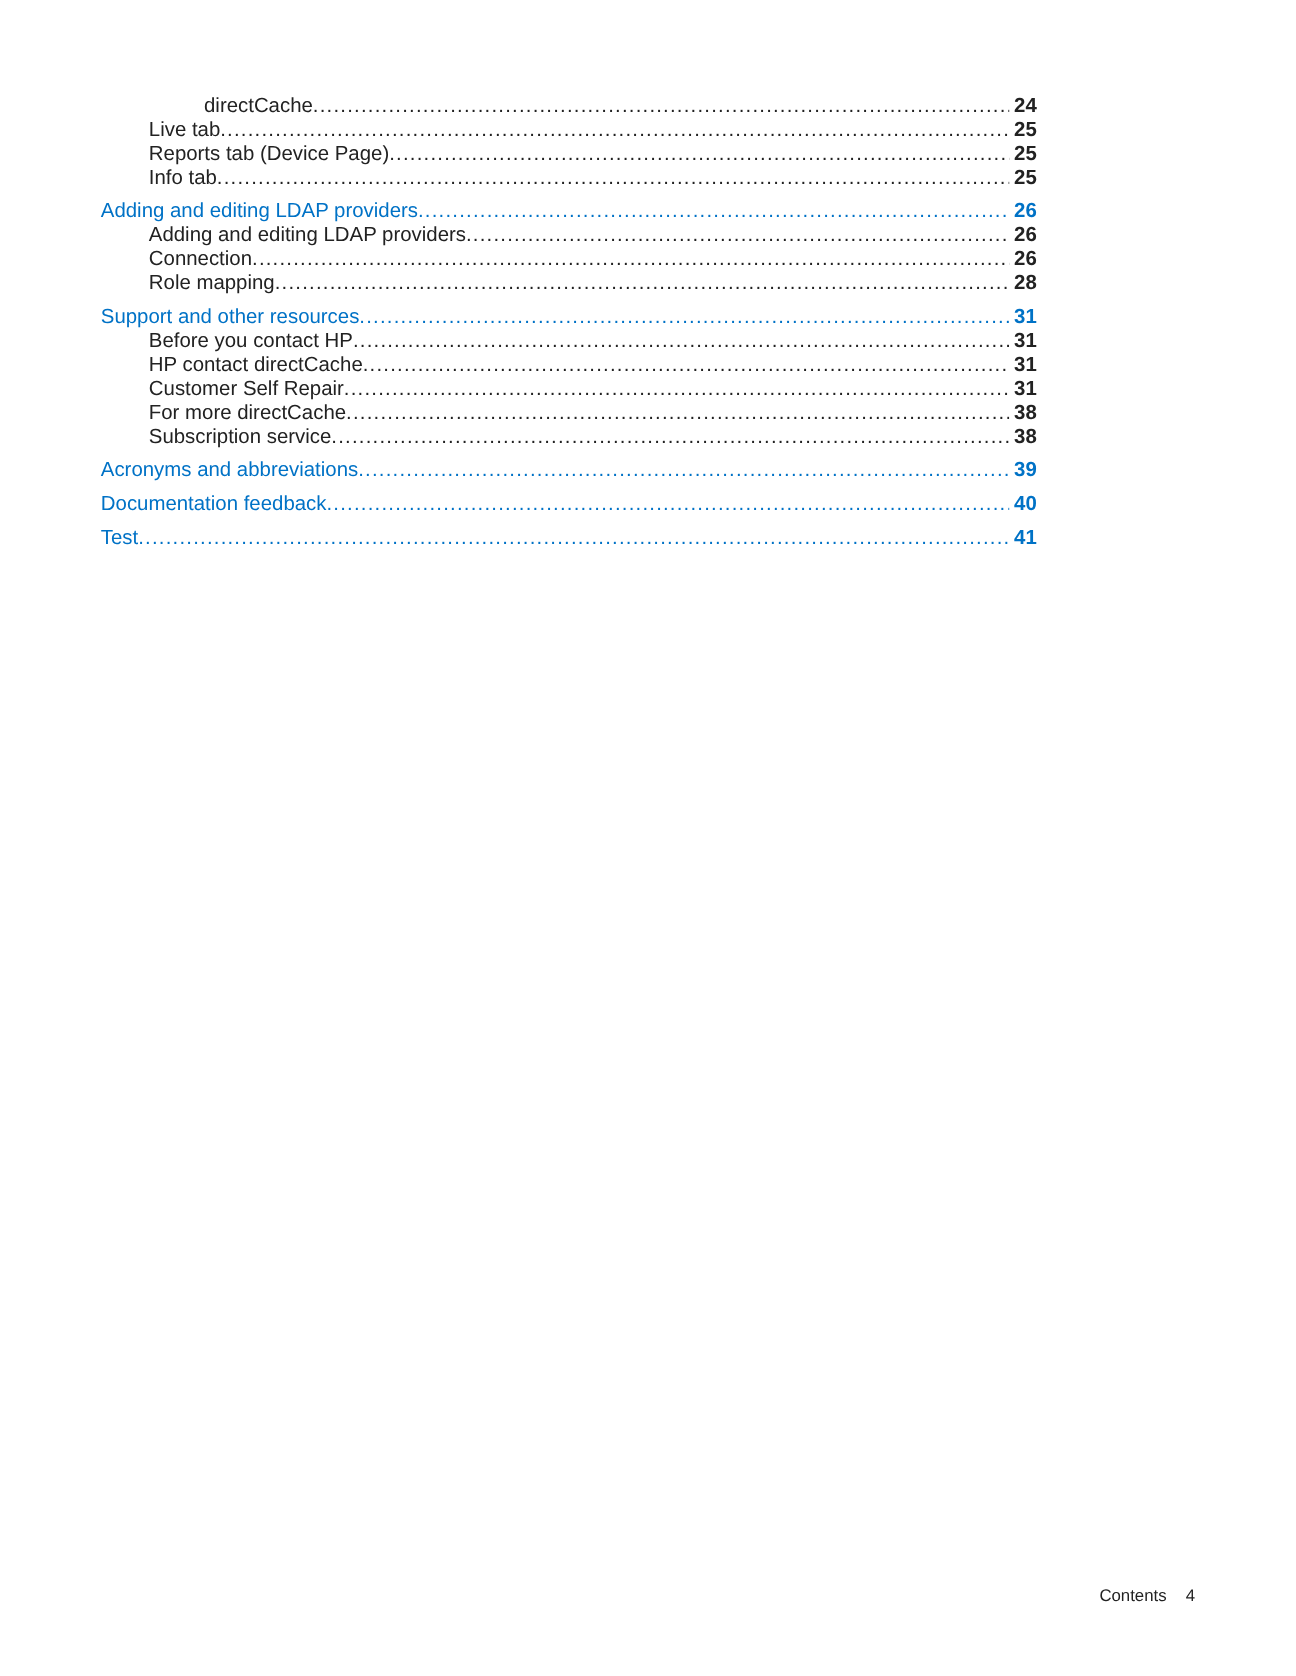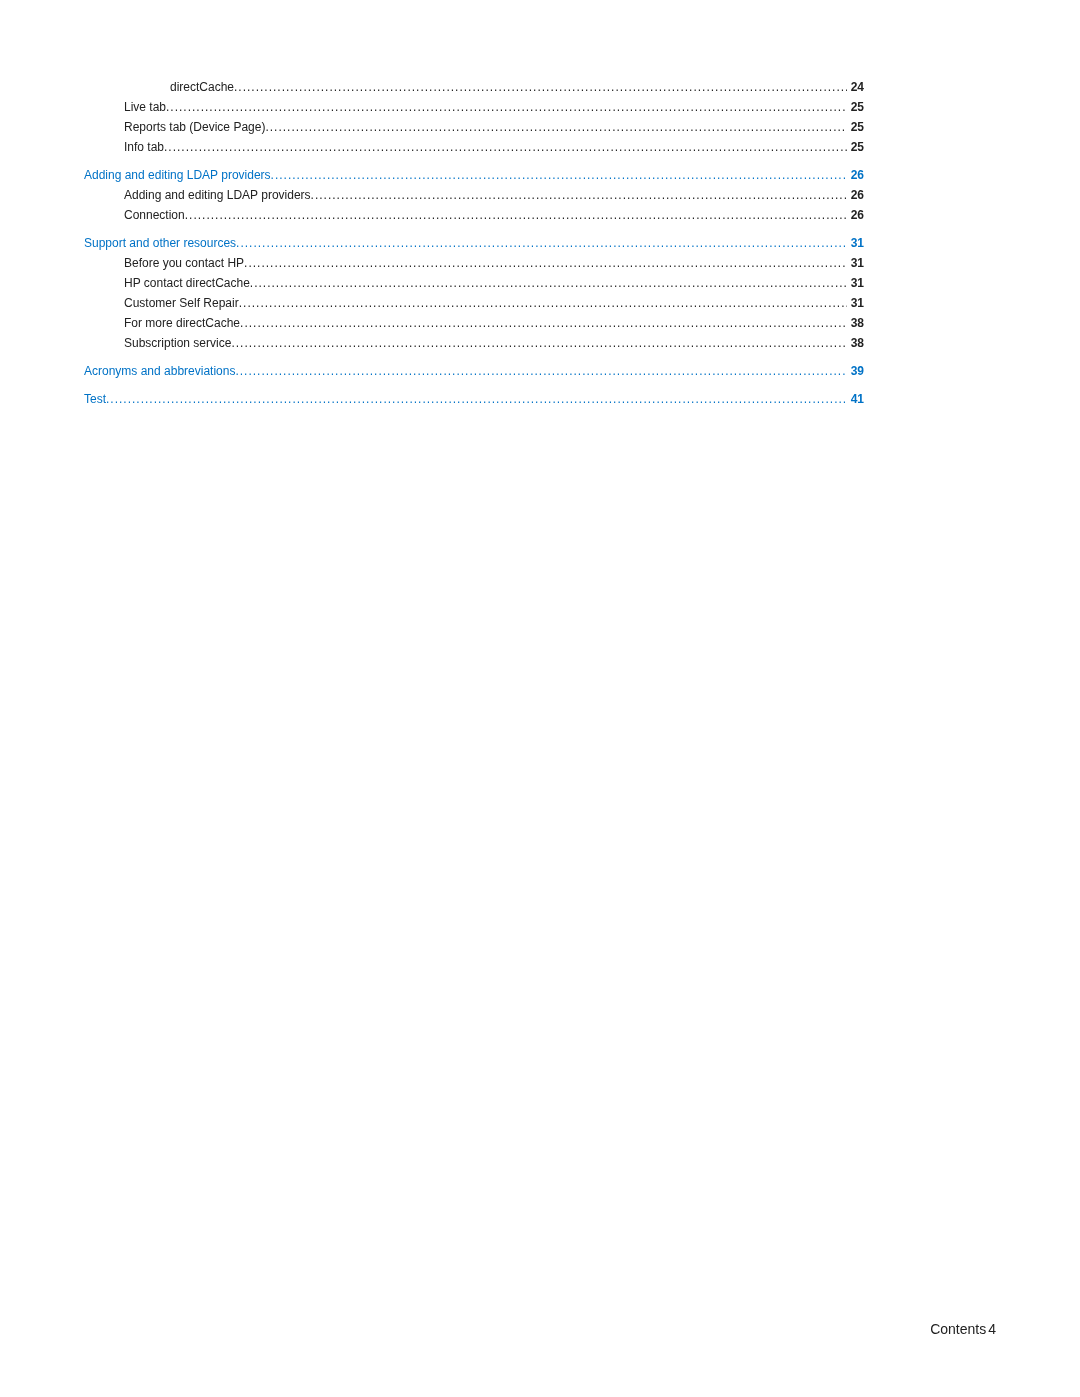--- a/index.html
+++ b/index.html
@@ -1,30 +1,30 @@
 <!DOCTYPE html>
 <html><head>
 <meta charset="utf-8">
 <style>
   * { margin: 0; padding: 0; box-sizing: border-box; }
   html, body { width: 1080px; height: 1397px; background: #fff; }
   body { font-family: "Futura", "Century Gothic", "Trebuchet MS", Arial, sans-serif; color: #222; position: relative; }
   .page { position: absolute; left: 84px; top: 78px; width: 780px; }
-  .row { display: flex; align-items: center; white-space: nowrap; font-size: 12px; line-height: 19px; margin-bottom: 1px; }
+  .row { display: flex; align-items: center; white-space: nowrap; font-size: 17px; line-height: 19px; margin-bottom: 1px; }
   .row .label { flex: 0 0 auto; }
   .row .dots { flex: 1 1 auto; overflow: hidden; letter-spacing: 1px; color: #222; }
   .row .dots::after { content: "........................................................................................................................................................................................................................................................................................................"; }
   .row .page-num { flex: 0 0 auto; padding-left: 4px; font-weight: bold; }
   .row.link .label, .row.link .dots, .row.link .page-num { color: #0072c6; }
   .row.link .dots::after { color: #0072c6; }
   .indent-0 { padding-left: 0px; }
   .indent-1 { padding-left: 40px; }
   .indent-2 { padding-left: 86px; }
   .section-gap { margin-top: 9px; }
-  .footer { position: absolute; right: 84px; bottom: 60px; font-size: 14px; color: #222; display: flex; gap: 2px; }
+  .footer { position: absolute; right: 84px; bottom: 60px; font-size: 14px; color: #222; display: flex; gap: 16px; }
 </style>
 </head>
 <body>
 
 <div class="page" id="toc">
     <div class="row indent-2">
       <span class="label">directCache</span>
       <span class="dots"></span>
       <span class="page-num">24</span>
     </div>
@@ -51,20 +51,25 @@
     <div class="row indent-1">
       <span class="label">Adding and editing LDAP providers</span>
       <span class="dots"></span>
       <span class="page-num">26</span>
     </div>
     <div class="row indent-1">
       <span class="label">Connection</span>
       <span class="dots"></span>
       <span class="page-num">26</span>
     </div>
+    <div class="row indent-1">
+      <span class="label">Role mapping</span>
+      <span class="dots"></span>
+      <span class="page-num">28</span>
+    </div>
     <div class="row indent-0 link section-gap">
       <span class="label">Support and other resources</span>
       <span class="dots"></span>
       <span class="page-num">31</span>
     </div>
     <div class="row indent-1">
       <span class="label">Before you contact HP</span>
       <span class="dots"></span>
       <span class="page-num">31</span>
     </div>
@@ -87,20 +92,25 @@
       <span class="label">Subscription service</span>
       <span class="dots"></span>
       <span class="page-num">38</span>
     </div>
     <div class="row indent-0 link section-gap">
       <span class="label">Acronyms and abbreviations</span>
       <span class="dots"></span>
       <span class="page-num">39</span>
     </div>
     <div class="row indent-0 link section-gap">
+      <span class="label">Documentation feedback</span>
+      <span class="dots"></span>
+      <span class="page-num">40</span>
+    </div>
+    <div class="row indent-0 link section-gap">
       <span class="label">Test</span>
       <span class="dots"></span>
       <span class="page-num">41</span>
     </div>
   </div>
 
 <div class="footer">
   <span>Contents</span>
   <span>4</span>
 </div>

